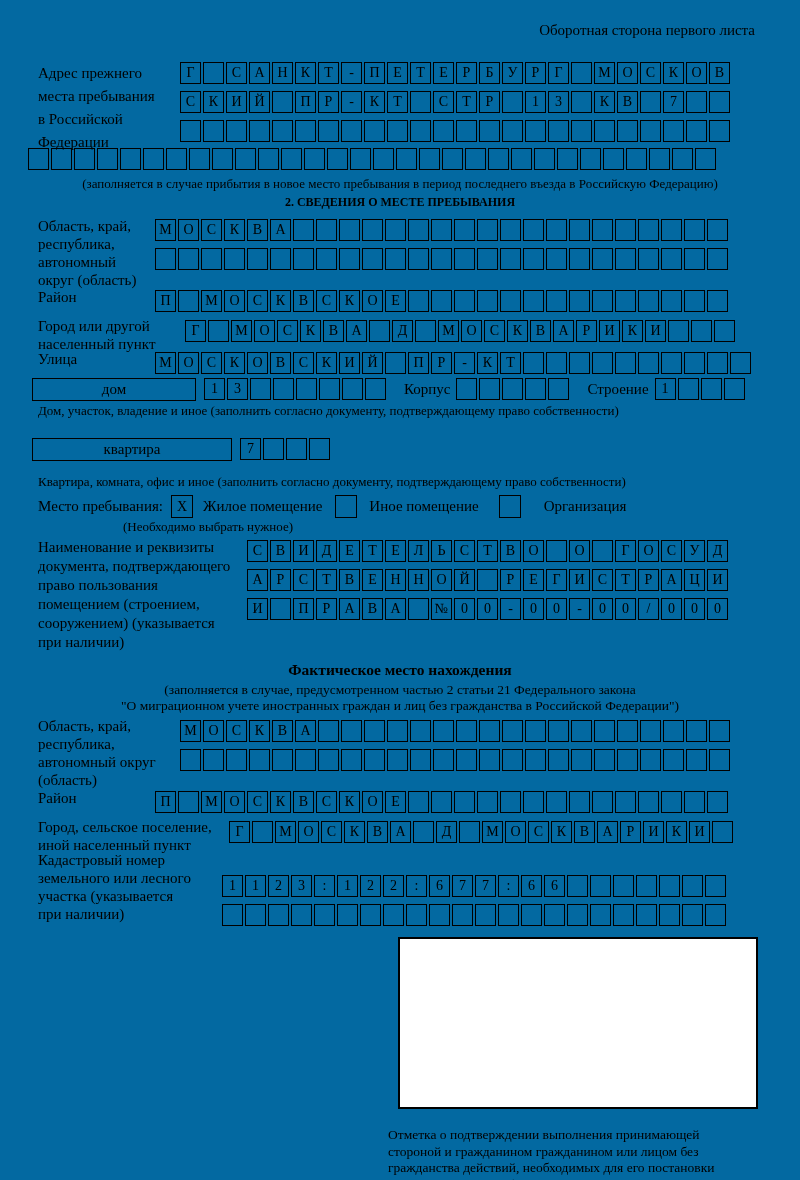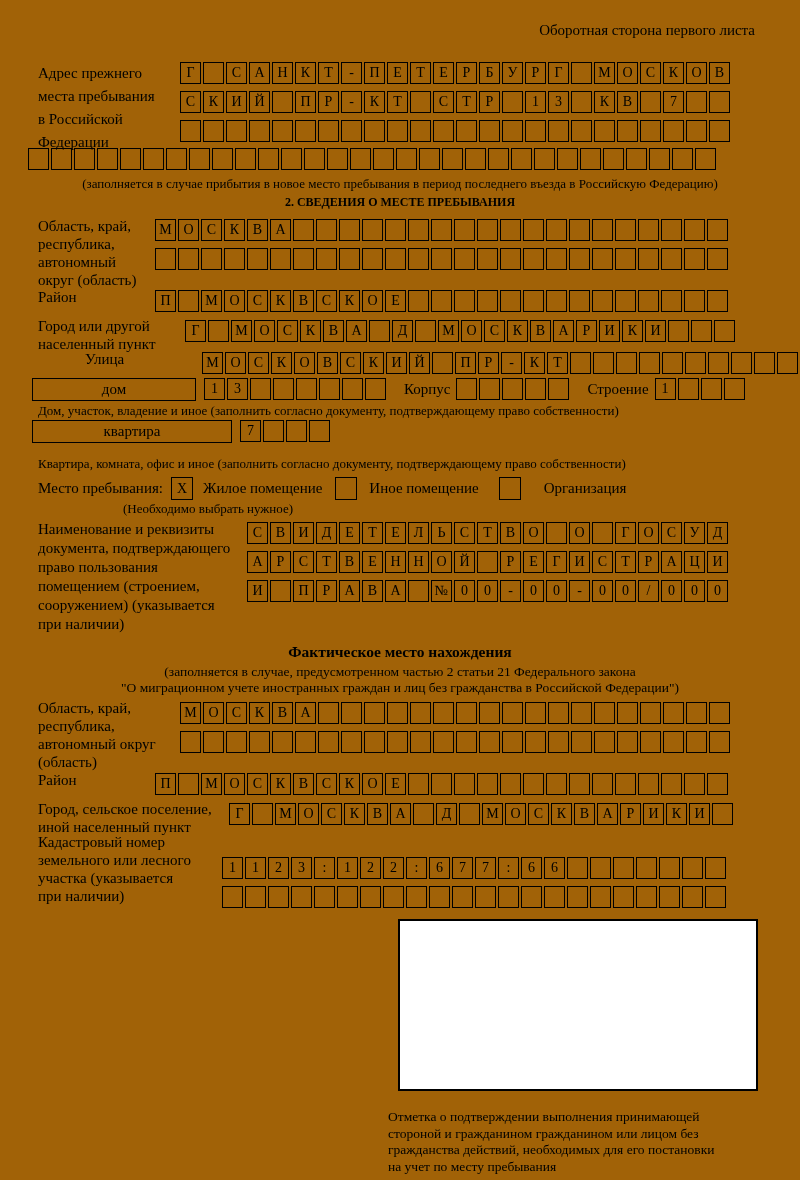--- a/index.html
+++ b/index.html
@@ -1,18 +1,18 @@
 <!DOCTYPE html>
 <html lang="ru"><head>
 <meta charset="utf-8">
 <style>
   html,body{margin:0;padding:0;background:#fff;}
   .page{
     width:800px;height:1180px;box-sizing:border-box;position:relative;
-    background:#a16207;color:#000;
+    background:#0369a1;color:#000;
     font-family:"Liberation Serif","DejaVu Serif",serif;
     padding:22px 0 0 38px;overflow:hidden;
   }
   .hdr{font-size:15px;line-height:17px;text-align:right;padding-right:45px;margin-bottom:23px;}
   
   .cell{
     display:inline-flex;flex:none;width:19px;height:20px;border:1.5px solid #000;
     margin-right:2px;align-items:center;justify-content:center;
     font-size:14px;line-height:20px;
   }
@@ -25,28 +25,28 @@
   .fullrow{margin-left:-10px;margin-top:5px;margin-bottom:6px;}
   .caption{font-size:13px;line-height:14px;}
   .fullcenter{width:800px;margin-left:-38px;text-align:center;}
   .sec-title{width:800px;margin:2px 0 7px -38px;text-align:center;font-size:12px;font-weight:bold;line-height:19px;}
   .f-oblast2{height:71px;}
   .f-oblast2 .flabel,.f-raion2 .flabel,.f-ulitsa .flabel{width:117px;}
   .f-raion2{height:29px;}
   .f-gorod2{height:33px;}
   .f-gorod2 .flabel{width:147px;}
   .f-gorod2 .brow,.f-gorodF .brow{margin-top:1px;}
-  .f-ulitsa{height:26px;justify-content:flex-end;}
+  .f-ulitsa{height:26px;}
   .domrow{display:flex;margin-bottom:3px;}
   .bigbox{box-sizing:border-box;height:23px;border:1.5px solid #000;display:flex;flex:none;
           align-items:center;justify-content:center;font-size:15px;margin-left:-6px;margin-right:8px;}
   .bb-dom{width:164px;}
   .bb-kvart{width:200px;}
   .inl-label{font-size:15px;line-height:23px;margin:0 6px 0 16px;flex:none;}
-  .cap-own{margin-bottom:2px;}
+  .cap-own{margin-bottom:20px;}
   .kvrow{margin-top:0;margin-bottom:14px;}
   .cap-own2{margin-bottom:5px;}
   .mestorow{display:flex;align-items:flex-end;font-size:15px;line-height:24px;height:24px;margin-bottom:2px;}
   .checkcell{display:inline-flex;flex:none;width:20px;height:21px;border:1.5px solid #000;
              align-items:center;justify-content:center;font-size:14px;}
   .m-lbl{margin-right:8px;}
   .m-opt1{margin:0 13px 0 10px;}
   .m-opt2{margin:0 20px 0 12px;}
   .m-opt3{margin-left:23px;}
   .mnote{margin-left:85px;margin-bottom:6px;font-size:13px;line-height:14px;}

